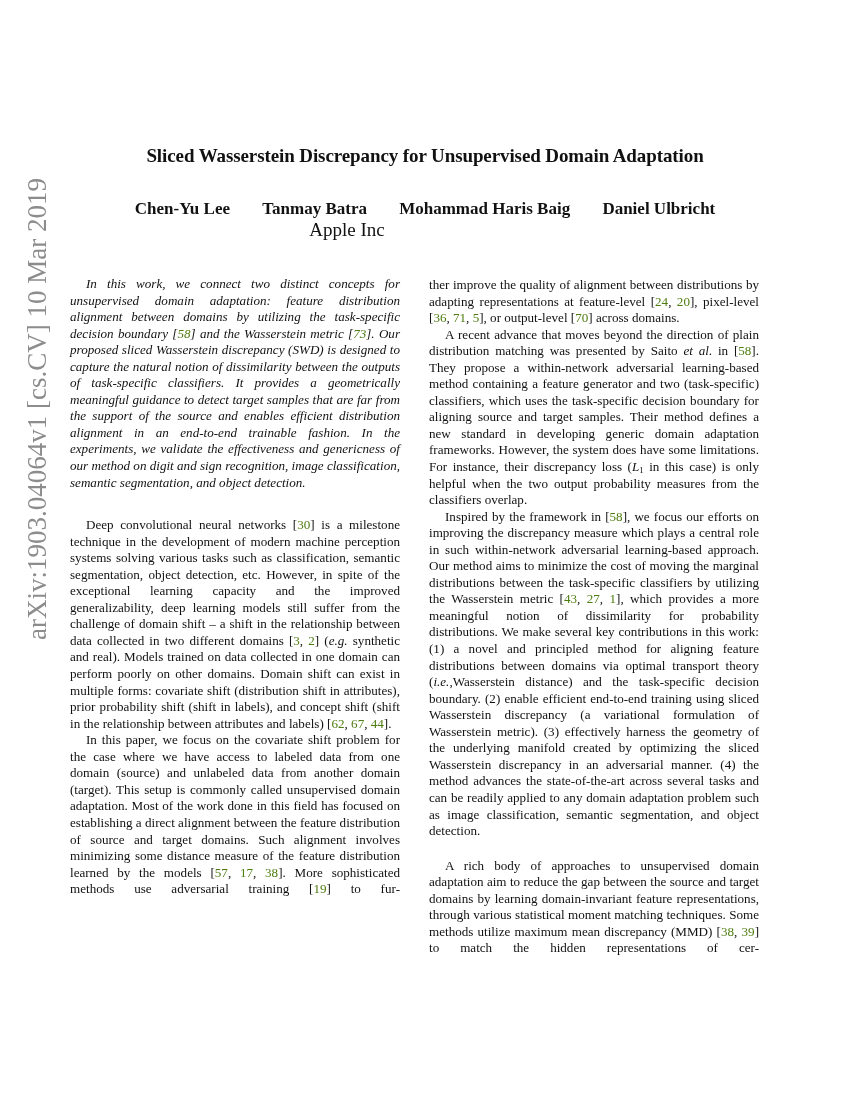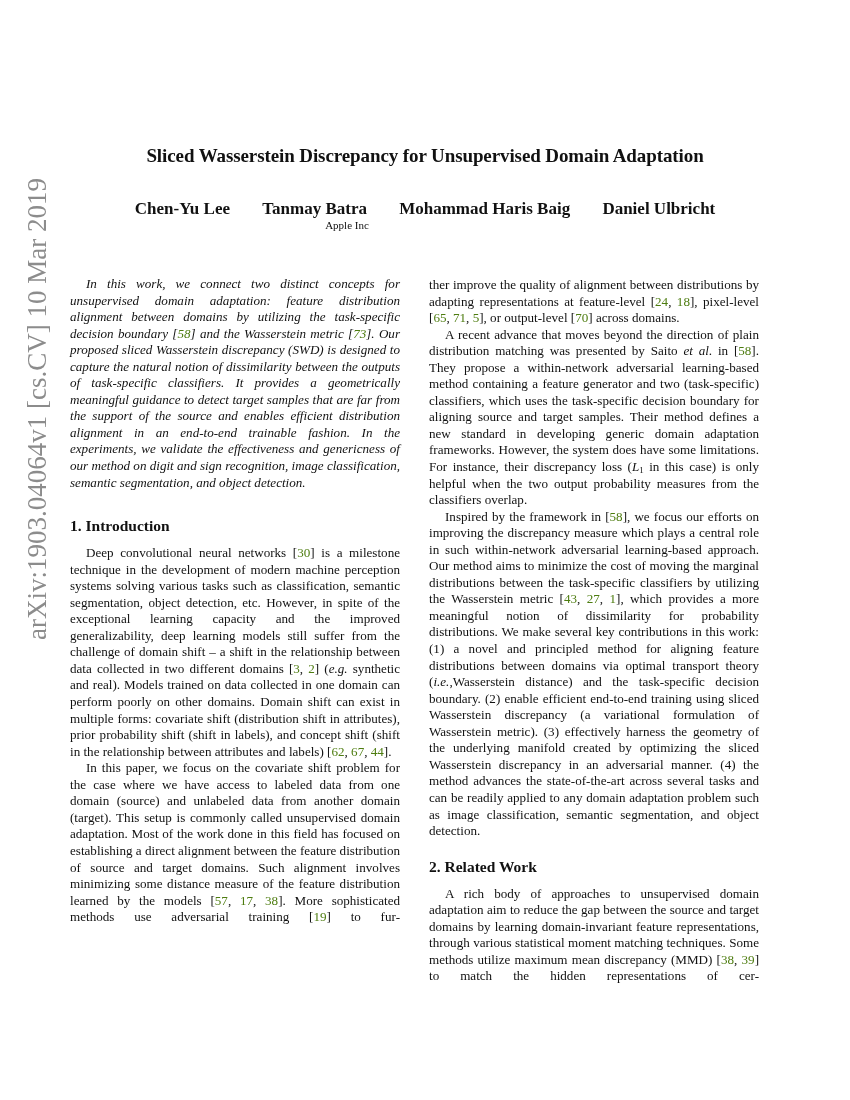--- a/index.html
+++ b/index.html
@@ -3,21 +3,21 @@
 <meta charset="utf-8">
 <style>
   html, body { margin: 0; padding: 0; background: #ffffff; }
   body { width: 850px; height: 1100px; position: relative; overflow: hidden;
          font-family: "Liberation Serif", "DejaVu Serif", serif; color: #111; }
   .title { position: absolute; top: 145px; left: 0; width: 850px; text-align: center;
            font-size: 19px; font-weight: bold; letter-spacing: -0.1px; }
   .authors { position: absolute; top: 199px; left: 0; width: 850px; text-align: center;
              font-size: 17px; font-weight: bold; }
   .authors span.author { display: inline-block; margin: 0 14px; }
-  .affil { position: absolute; top: 219px; left: 0; width: 694px; text-align: center; font-size: 11px; }
+  .affil { position: absolute; top: 219px; left: 0; width: 694px; text-align: center; font-size: 19px; }
   .sidebar { position: absolute; left: 22px; top: 640px; transform-origin: 0 0; transform: rotate(-90deg);
              white-space: nowrap; font-size: 27px; color: #8c8c8c; font-family: "Liberation Serif", serif; }
   .col { position: absolute; width: 330px; font-size: 13.1px; line-height: 16.55px; text-align: justify; }
   .col-left { left: 70px; top: 276px; }
   .col-right { left: 429px; top: 277px; }
   .abstract-heading { text-align: center; font-weight: bold; font-size: 15.5px; margin: 0 0 14px 0; line-height: 18px; }
   .abstract { font-style: italic; }
   p { margin: 0; text-indent: 16px; hyphens: manual; }
   p.noindent { text-indent: 0; }
   h2 { font-size: 15.5px; font-weight: bold; margin: 0 0 10px 0; line-height: 18px; }
@@ -38,31 +38,29 @@
   <span class="author">Chen-Yu Lee</span>
   <span class="author">Tanmay Batra</span>
   <span class="author">Mohammad Haris Baig</span>
   <span class="author">Daniel Ulbricht</span>
 </div>
 <div class="affil">Apple Inc</div>
 
 <div class="col col-left">
   <p class="abstract">In this work, we connect two distinct concepts for unsupervised domain adaptation: feature distribution alignment between domains by utilizing the task-specific decision boundary [<span class="cite">58</span>] and the Wasserstein metric [<span class="cite">73</span>]. Our proposed sliced Wasserstein discrepancy (SWD) is designed to capture the natural notion of dissimilarity between the outputs of task-specific classifiers. It provides a geometrically meaningful guidance to detect target samples that are far from the support of the source and enables efficient distribution alignment in an end-to-end trainable fashion. In the experiments, we validate the effectiveness and genericness of our method on digit and sign recognition, image classification, semantic segmentation, and object detection.</p>
   <div class="gap-intro"></div>
-  <h2>1. Introduction</h2>
   <div id="flow-left">
       <p>Deep convolutional neural networks [<span class="cite">30</span>] is a milestone technique in the development of modern machine perception systems solving various tasks such as classification, semantic segmentation, object detection, etc. However, in spite of the exceptional learning capacity and the improved generalizability, deep learning models still suffer from the challenge of domain shift – a shift in the relationship between data collected in two different domains [<span class="cite">3</span>, <span class="cite">2</span>] (<span class="ital">e.g.</span> synthetic and real). Models trained on data collected in one domain can perform poorly on other domains. Domain shift can exist in multiple forms: covariate shift (distribution shift in attributes), prior probability shift (shift in labels), and concept shift (shift in the relationship between attributes and labels) [<span class="cite">62</span>, <span class="cite">67</span>, <span class="cite">44</span>].</p>
       <p style="text-align-last: justify;">In this paper, we focus on the covariate shift problem for the case where we have access to labeled data from one domain (source) and unlabeled data from another domain (target). This setup is commonly called unsupervised domain adaptation. Most of the work done in this field has focused on establishing a direct alignment between the feature distribution of source and target domains. Such alignment involves minimizing some distance measure of the feature distribution learned by the models [<span class="cite">57</span>, <span class="cite">17</span>, <span class="cite">38</span>]. More sophisticated methods use adversarial training [<span class="cite">19</span>] to fur-</p>
     </div>
 </div>
 
 <div class="col col-right">
   <div id="flow-right">
-      <p class="noindent">ther improve the quality of alignment between distributions by adapting representations at feature-level [<span class="cite">24</span>, <span class="cite">18</span>], pixel-level [<span class="cite">65</span>, <span class="cite">71</span>, <span class="cite">5</span>], or output-level [<span class="cite">70</span>] across domains.</p>
+      <p class="noindent">ther improve the quality of alignment between distributions by adapting representations at feature-level [<span class="cite">24</span>, <span class="cite">20</span>], pixel-level [<span class="cite">36</span>, <span class="cite">71</span>, <span class="cite">5</span>], or output-level [<span class="cite">70</span>] across domains.</p>
       <p>A recent advance that moves beyond the direction of plain distribution matching was presented by Saito <span class="ital">et al</span>. in [<span class="cite">58</span>]. They propose a within-network adversarial learning-based method containing a feature generator and two (task-specific) classifiers, which uses the task-specific decision boundary for aligning source and target samples. Their method defines a new standard in developing generic domain adaptation frameworks. However, the system does have some limitations. For instance, their discrepancy loss (<span class="ital">L<sub style="font-style: normal;">1</sub></span> in this case) is only helpful when the two output probability measures from the classifiers overlap.</p>
       <p>Inspired by the framework in [<span class="cite">58</span>], we focus our efforts on improving the discrepancy measure which plays a central role in such within-network adversarial learning-based approach. Our method aims to minimize the cost of moving the marginal distributions between the task-specific classifiers by utilizing the Wasserstein metric [<span class="cite">43</span>, <span class="cite">27</span>, <span class="cite">1</span>], which provides a more meaningful notion of dissimilarity for probability distributions. We make several key contributions in this work: (1) a novel and principled method for aligning feature distributions between domains via optimal transport theory (<span class="ital">i.e.</span>,Wasserstein distance) and the task-specific decision boundary. (2) enable efficient end-to-end training using sliced Wasserstein discrepancy (a variational formulation of Wasserstein metric). (3) effectively harness the geometry of the underlying manifold created by optimizing the sliced Wasserstein discrepancy in an adversarial manner. (4) the method advances the state-of-the-art across several tasks and can be readily applied to any domain adaptation problem such as image classification, semantic segmentation, and object detection.</p>
     </div>
   <div class="gap-related"></div>
-  <h2>2. Related Work</h2>
   <div id="flow-related">
       <p style="text-align-last: justify;">A rich body of approaches to unsupervised domain adaptation aim to reduce the gap between the source and target domains by learning domain-invariant feature representations, through various statistical moment matching techniques. Some methods utilize maximum mean discrepancy (MMD) [<span class="cite">38</span>, <span class="cite">39</span>] to match the hidden representations of cer-</p>
     </div>
 </div>
 
 </body></html>

